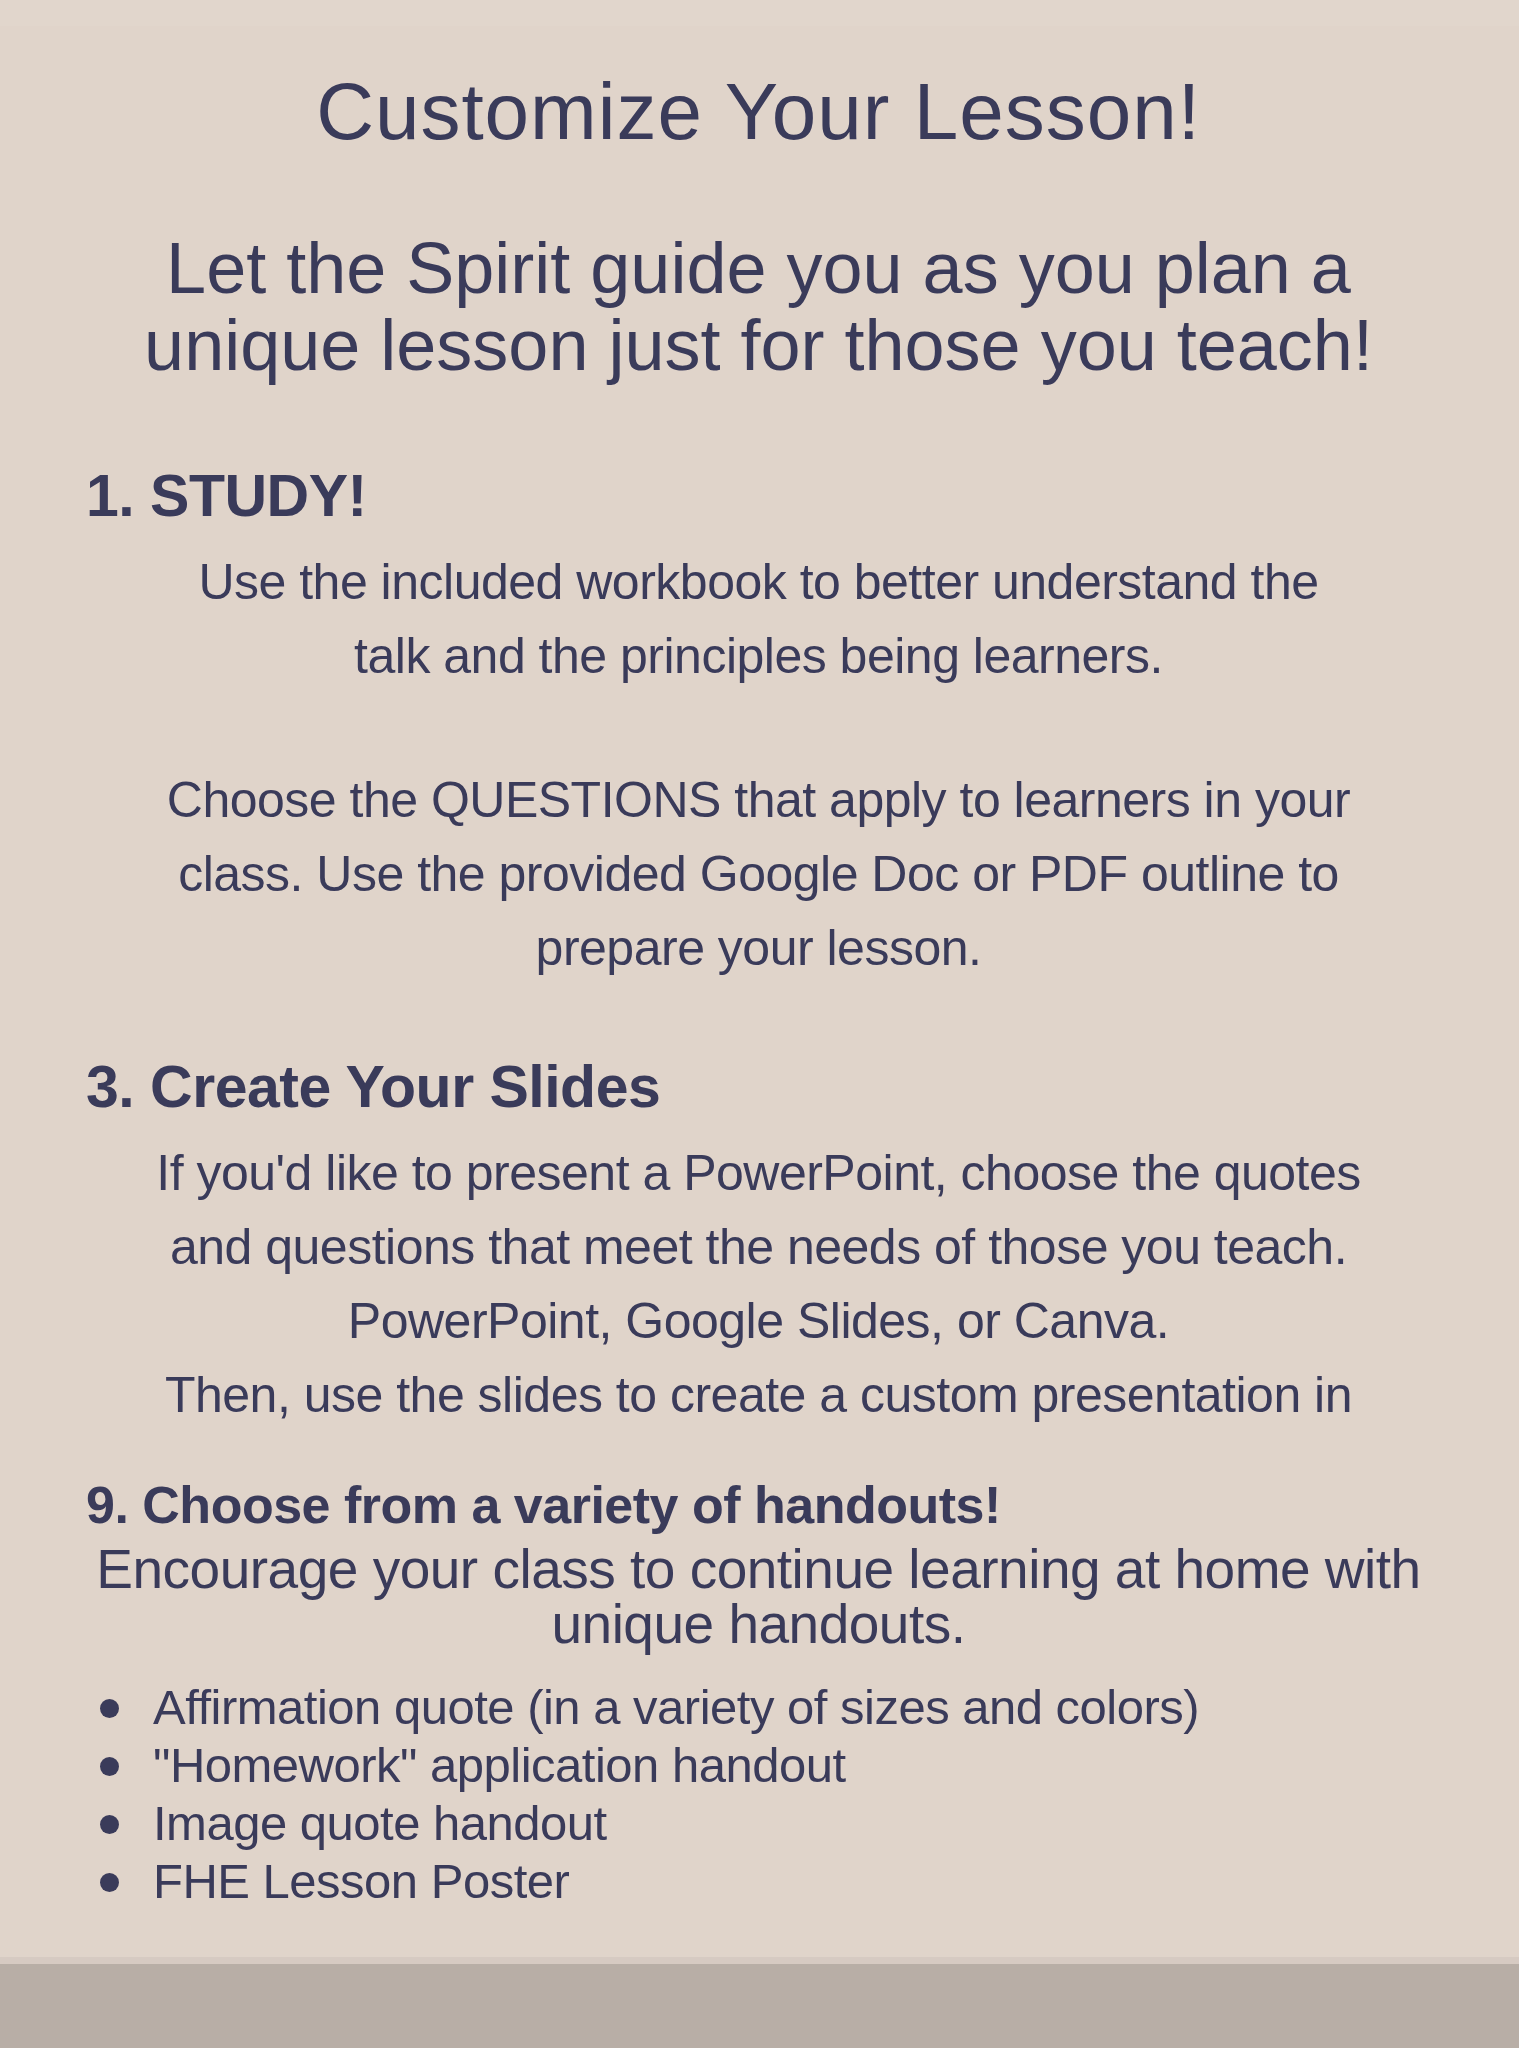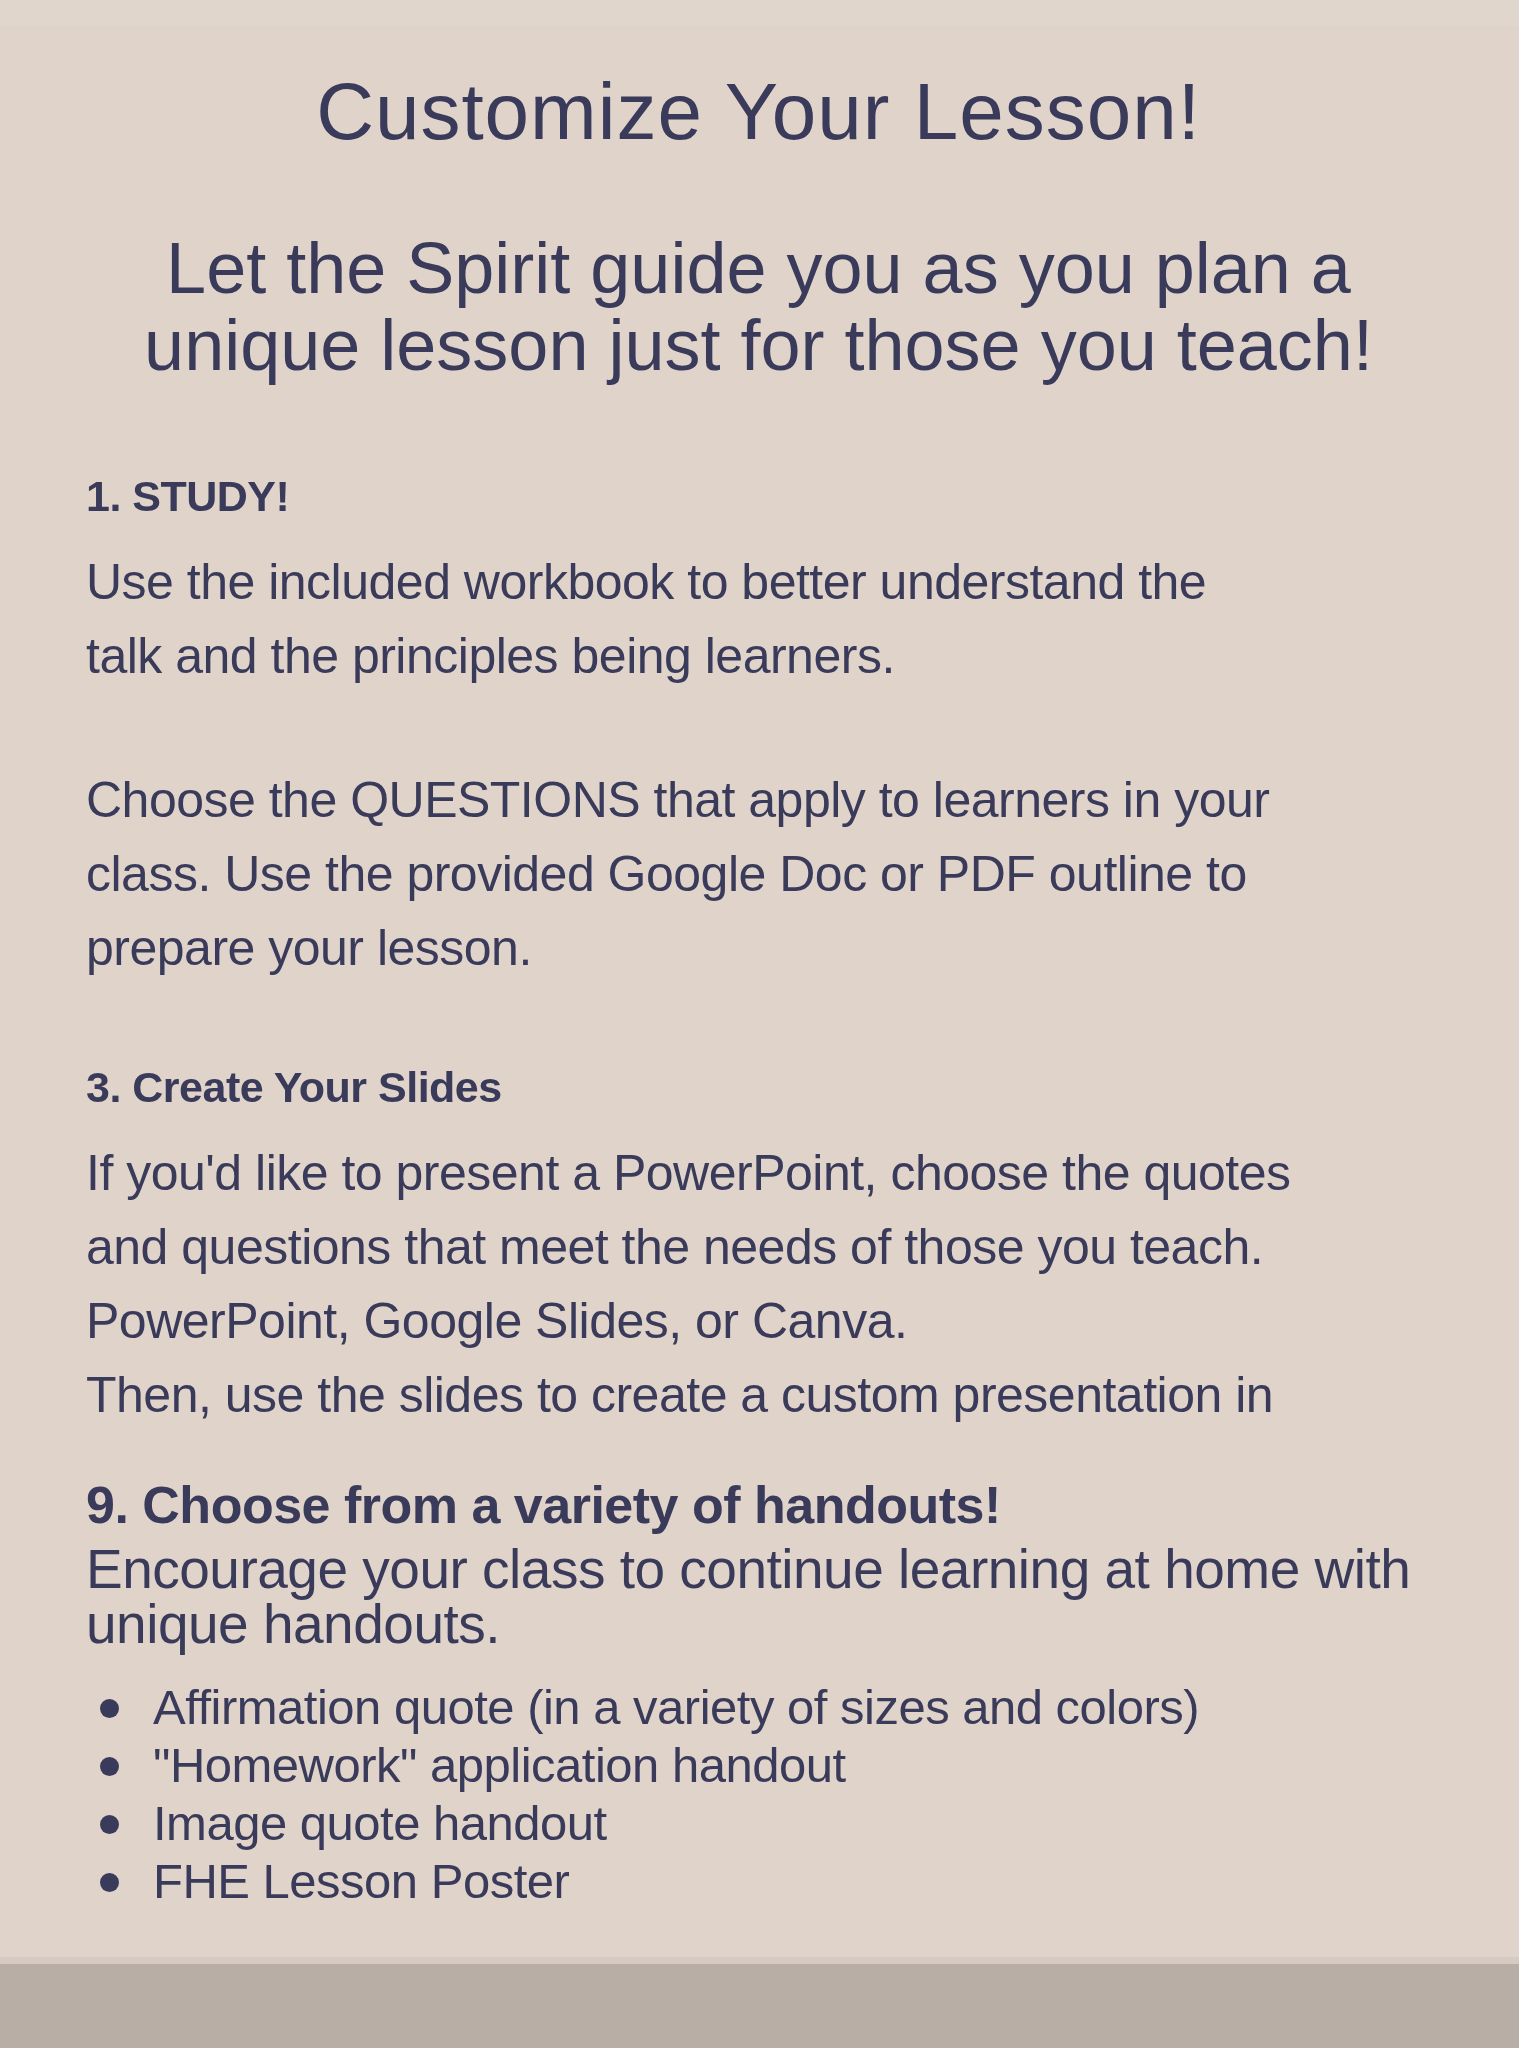--- a/index.html
+++ b/index.html
@@ -47,33 +47,33 @@
     font-size: 72px;
     line-height: 77px;
     letter-spacing: 0px;
     font-weight: 400;
   }
   .subtitle div { white-space: nowrap; }
 
   .sec { margin: 0; }
   .sec .heading {
     margin: 0;
-    font-size: 43px;
+    font-size: 59px;
     font-weight: 700;
     letter-spacing: -0.5px;
     line-height: 72px;
     white-space: nowrap;
   }
   .sec .body {
     margin-top: 13px;
     font-size: 50px;
     letter-spacing: -0.5px;
     line-height: 74px;
   }
-  .sec .body div { white-space: nowrap; }
+  .sec .body div { white-space: nowrap; text-align: center; }
 
   .sec1 { margin-top: 76px; }
   .sec2 { margin-top: 70px; }
   .sec3 { margin-top: 66px; }
 
   .sec4 { margin-top: 42px; }
   .sec4 .heading {
     font-size: 52px;
     line-height: 62px;
   }

